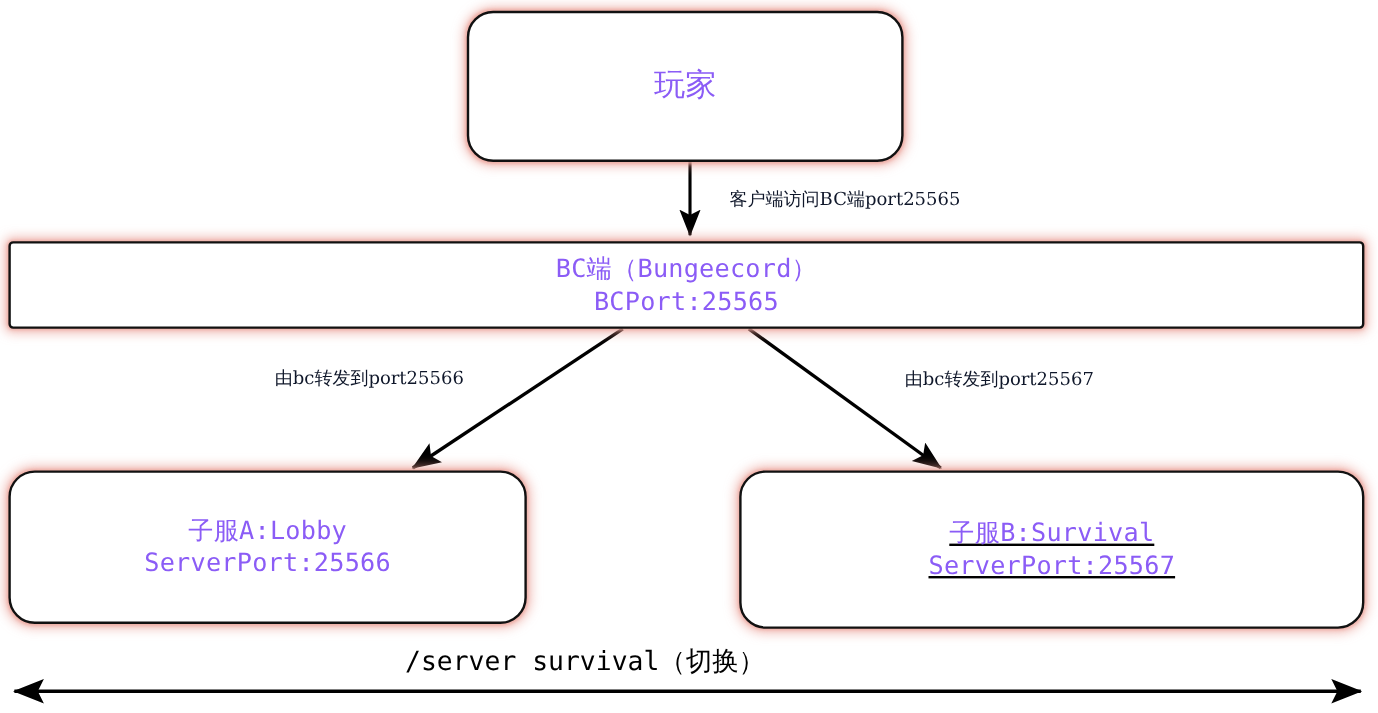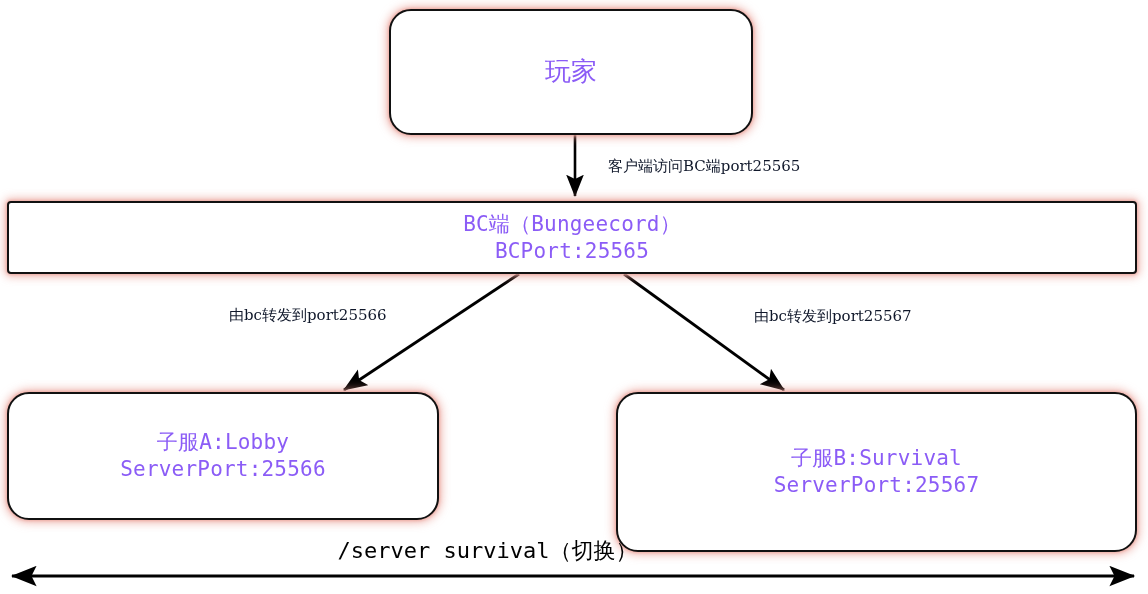--- a/index.html
+++ b/index.html
@@ -45,21 +45,21 @@
     letter-spacing: 0.2px;
   }
   .sans-cjk {
     font-family: "DejaVu Sans", sans-serif;
     font-size: 26px;
   }
   
   #node-player { left: 389px; top: 9px;   width: 364px; height: 126px; }
   #node-bc     { left: 7px;   top: 201px; width: 1130px; height: 73px; border-radius: 4px; }
   #node-lobby  { left: 7px;   top: 392px; width: 432px; height: 128px; }
-  #node-surv   { left: 616px; top: 392px; width: 521px; height: 160px; }
+  #node-surv   { left: 616px; top: 392px; width: 521px; height: 132px; text-decoration: underline; }
 
   
   .edge-label {
     position: absolute;
     white-space: nowrap;
     color: #0f172a;
     font-family: "DejaVu Serif", "Liberation Serif", serif;
     font-size: 15px;
     z-index: 4;
   }

